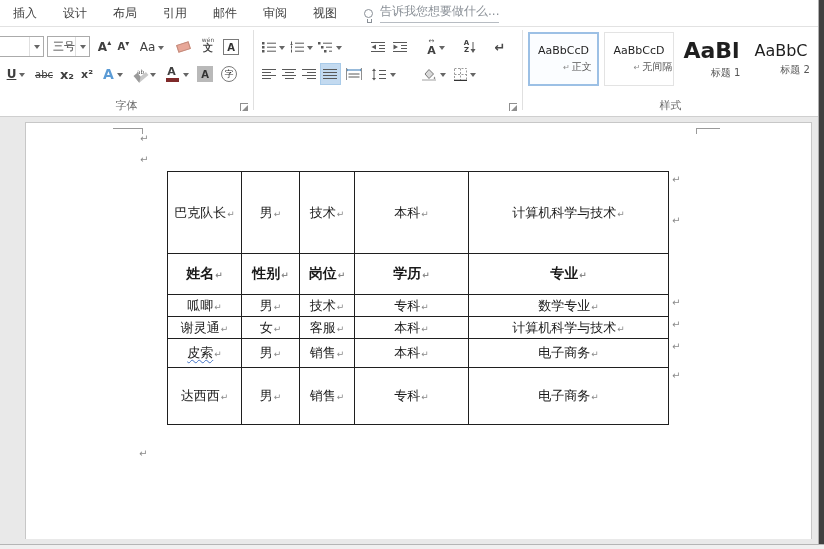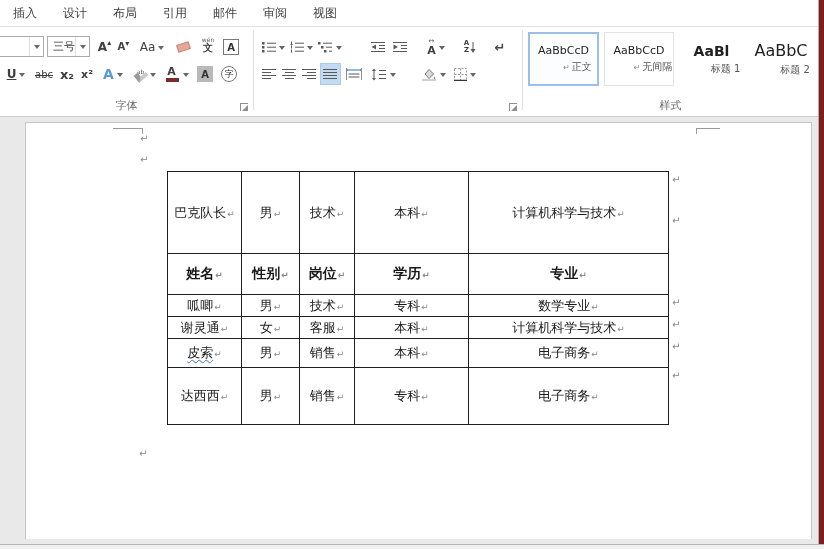--- a/index.html
+++ b/index.html
@@ -1,17 +1,17 @@
 <!DOCTYPE html>
 <html><head>
 <meta charset="utf-8">
 <style>
   html,body{margin:0;padding:0;background:#fff;}
   *{box-sizing:border-box;font-family:"DejaVu Sans","Liberation Sans",sans-serif;}
-  .app{position:relative;width:824px;height:549px;background:#7f1d1d;overflow:hidden;}
+  .app{position:relative;width:824px;height:549px;background:#404040;overflow:hidden;}
 
   
   .tabbar{position:absolute;left:0;top:0;width:818px;height:27px;background:#fff;
           border-bottom:1px solid #e2e2e2;display:flex;align-items:center;}
   .tab{padding:0 13px;font-size:12px;color:#414141;line-height:26px;cursor:default;}
   .tellme{display:flex;align-items:center;margin-left:14px;color:#8a9097;font-size:12px;}
   .bulb{width:9px;height:9px;border:1px solid #8a9097;border-radius:50%;position:relative;margin-right:7px;}
   .bulb:after{content:"";position:absolute;left:2px;top:9px;width:3px;height:3px;border-left:1px solid #8a9097;border-right:1px solid #8a9097;border-bottom:1px solid #8a9097;}
   .tellme-text{border-bottom:1px solid #b7bcc2;padding-bottom:2px;}
 
@@ -39,21 +39,21 @@
   .hl-btn .pen{width:12px;height:9px;border-left:5px solid #9a9a9a;border-bottom:4px solid #c9c9c9;transform:rotate(-40deg);margin-top:-4px;}
   .stack{display:flex;flex-direction:column;align-items:center;line-height:1;}
   .justify-on{background:#c3daf0;border:1px solid #a9cbe9;}
   .mark{color:#8a8a8a;}
 
   
   .stylecard{position:absolute;top:5px;height:54px;border:1px solid #e3e3e3;background:#fff;
       display:flex;flex-direction:column;align-items:center;justify-content:center;overflow:hidden;}
   .stylecard.sel{border:2px solid #9cc0e5;background:#fbfdff;}
   .sc-preview{font-size:11px;color:#1f1f1f;white-space:nowrap;}
-  .sc-preview.h1{font-size:14px;font-weight:bold;}
+  .sc-preview.h1{font-size:22px;font-weight:bold;}
   .sc-preview.h2{font-size:16px;}
   .sc-name{font-size:10px;color:#555;margin-top:3px;white-space:nowrap;margin-left:28px;}
   .sc-name .mark{font-size:8px;margin-right:2px;}
 
   
   .docarea{position:absolute;left:0;top:117px;width:818px;height:432px;background:#e9e9e9;}
   .page{position:absolute;left:25px;top:5px;width:787px;height:417px;background:#fff;border-top:1px solid #c7c7c7;border-left:1px solid #c7c7c7;border-right:1px solid #c7c7c7;}
   .cornermark{position:absolute;border-top:1px solid #9a9a9a;height:6px;}
   .cornermark.l{border-right:1px solid #9a9a9a;}
   .cornermark.r{border-left:1px solid #9a9a9a;}
@@ -79,20 +79,24 @@
 <div class="app">
 
   <div class="tabbar">
     <div class="tab">插入</div>
     <div class="tab">设计</div>
     <div class="tab">布局</div>
     <div class="tab">引用</div>
     <div class="tab">邮件</div>
     <div class="tab">审阅</div>
     <div class="tab">视图</div>
+    <div class="tellme">
+      <span class="bulb"></span>
+      <span class="tellme-text">告诉我您想要做什么...</span>
+    </div>
   </div>
 
   <div class="ribbon">
 
     <div class="group" style="left:0;width:253px;">
 
       <div class="combo" style="left:-26px;top:9px;width:70px;">
         <span class="val"></span>
         <span class="cbtn">
             <span class="caret" style="margin:4px 0 0 0;"></span>

